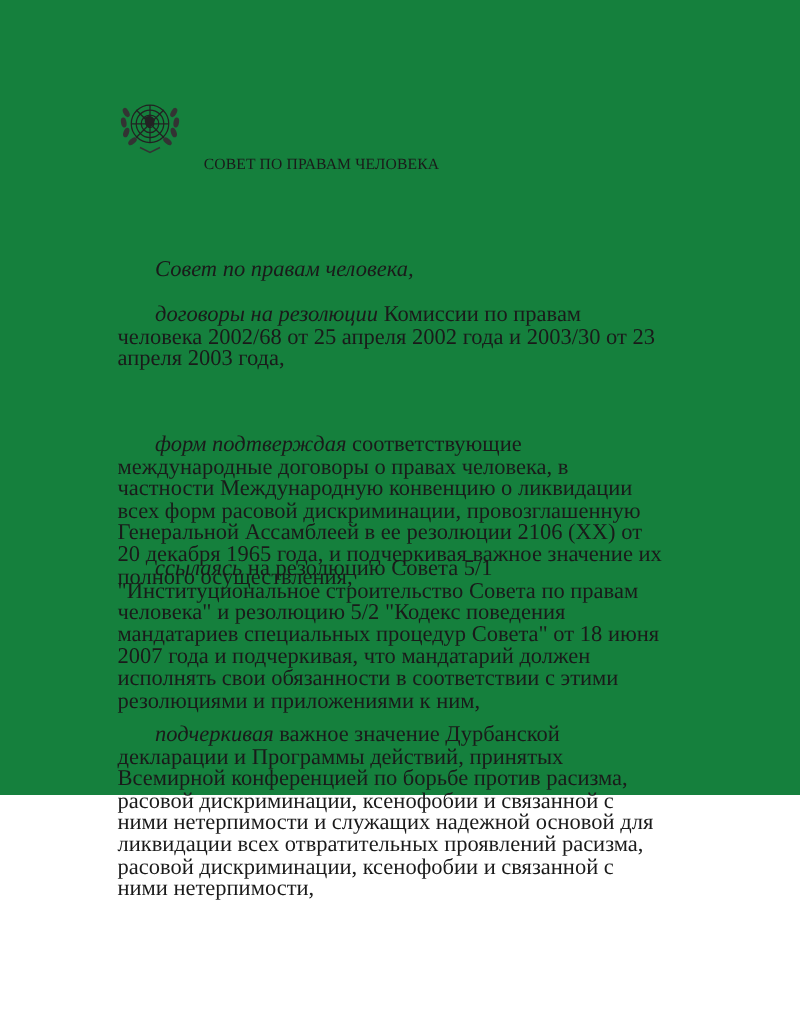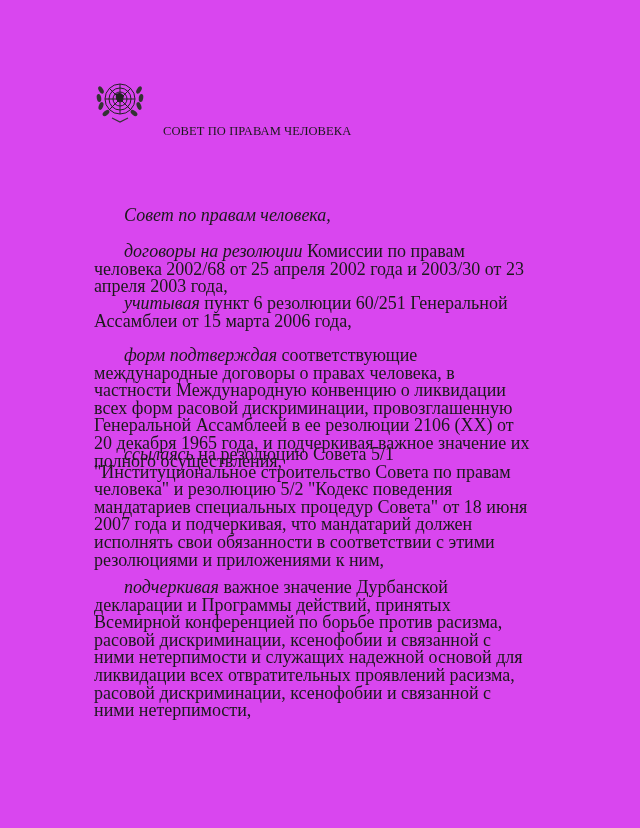--- a/index.html
+++ b/index.html
@@ -1,18 +1,18 @@
 <!DOCTYPE html>
 <html><head>
 <meta charset="utf-8">
 <style>
   html, body { margin: 0; padding: 0; background: #ffffff; }
   body { width: 640px; height: 828px; position: relative; overflow: hidden;
          font-family: "Liberation Serif", "DejaVu Serif", serif; color: #1a1a1a; }
-  .page { position: absolute; left: 0; top: 0; width: 640px; height: 828px; background: #d946ef; }
+  .page { position: absolute; left: 0; top: 0; width: 640px; height: 636px; background: #15803d; }
   .emblem { position: absolute; left: 92px; top: 76px; width: 56px; height: 50px; }
   .council { position: absolute; left: 163px; top: 124px; font-size: 12.5px; letter-spacing: 0.1px; }
   .heading { position: absolute; left: 94px; top: 158px; width: 440px; font-size: 12.5px; font-weight: bold; line-height: 19px; }
   .heading .num { display: inline-block; width: 35px; }
   .heading .l2 { padding-left: 69px; }
   .para { position: absolute; left: 94px; width: 440px; font-size: 18px; line-height: 17.6px; text-align: left; }
   .para .lead { font-style: italic; padding-left: 30px; }
   .first-line { padding-left: 30px; font-style: italic; }
 </style>
 </head>
@@ -49,23 +49,20 @@
 
 
   <div class="para" style="top:207px;">
     <span class="first-line">Совет по правам человека,</span>
   </div>
 
   <div class="para" style="top:243px;">
     <span class="lead">договоры на резолюции</span><span> Комиссии по правам человека 2002/68 от 25 апреля 2002 года и 2003/30 от 23 апреля 2003 года,</span>
   </div>
 
-  <div class="para" style="top:295px;">
-    <span class="lead">учитывая</span><span> пункт 6 резолюции 60/251 Генеральной Ассамблеи от 15 марта 2006 года,</span>
-  </div>
 
   <div class="para" style="top:347px;">
     <span class="lead">форм подтверждая</span><span> соответствующие международные договоры о правах человека, в частности Международную конвенцию о ликвидации всех форм расовой дискриминации, провозглашенную Генеральной Ассамблеей в ее резолюции 2106 (XX) от 20 декабря 1965 года, и подчеркивая важное значение их полного осуществления,</span>
   </div>
 
   <div class="para" style="top:446px;">
     <span class="lead">ссылаясь</span><span> на резолюцию Совета 5/1 "Институциональное строительство Совета по правам человека" и резолюцию 5/2 "Кодекс поведения мандатариев специальных процедур Совета" от 18 июня 2007 года и подчеркивая, что мандатарий должен исполнять свои обязанности в соответствии с этими резолюциями и приложениями к ним,</span>
   </div>
 
   <div class="para" style="top:579px;">

